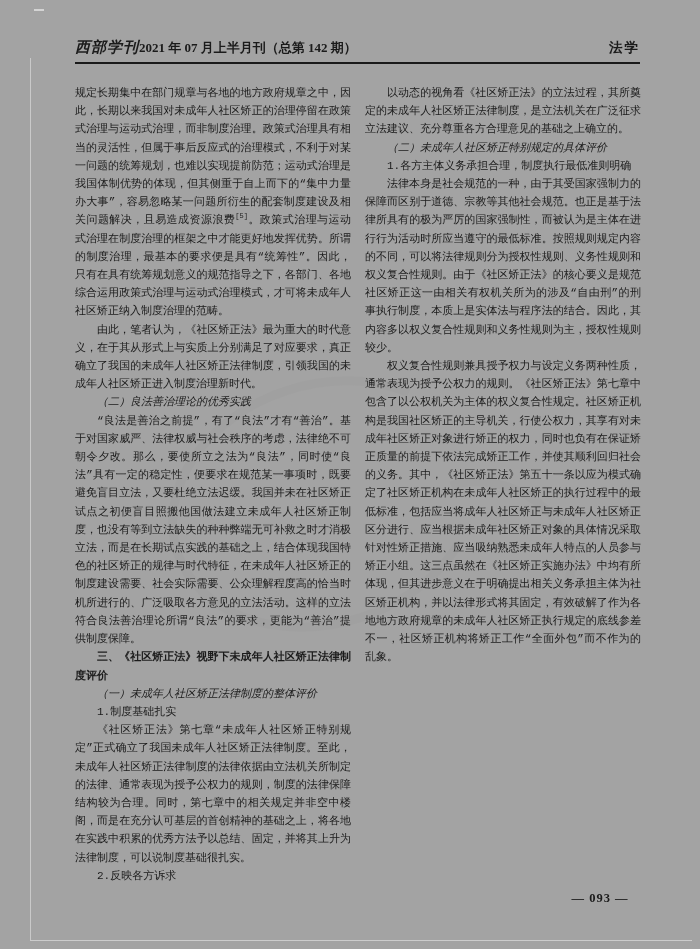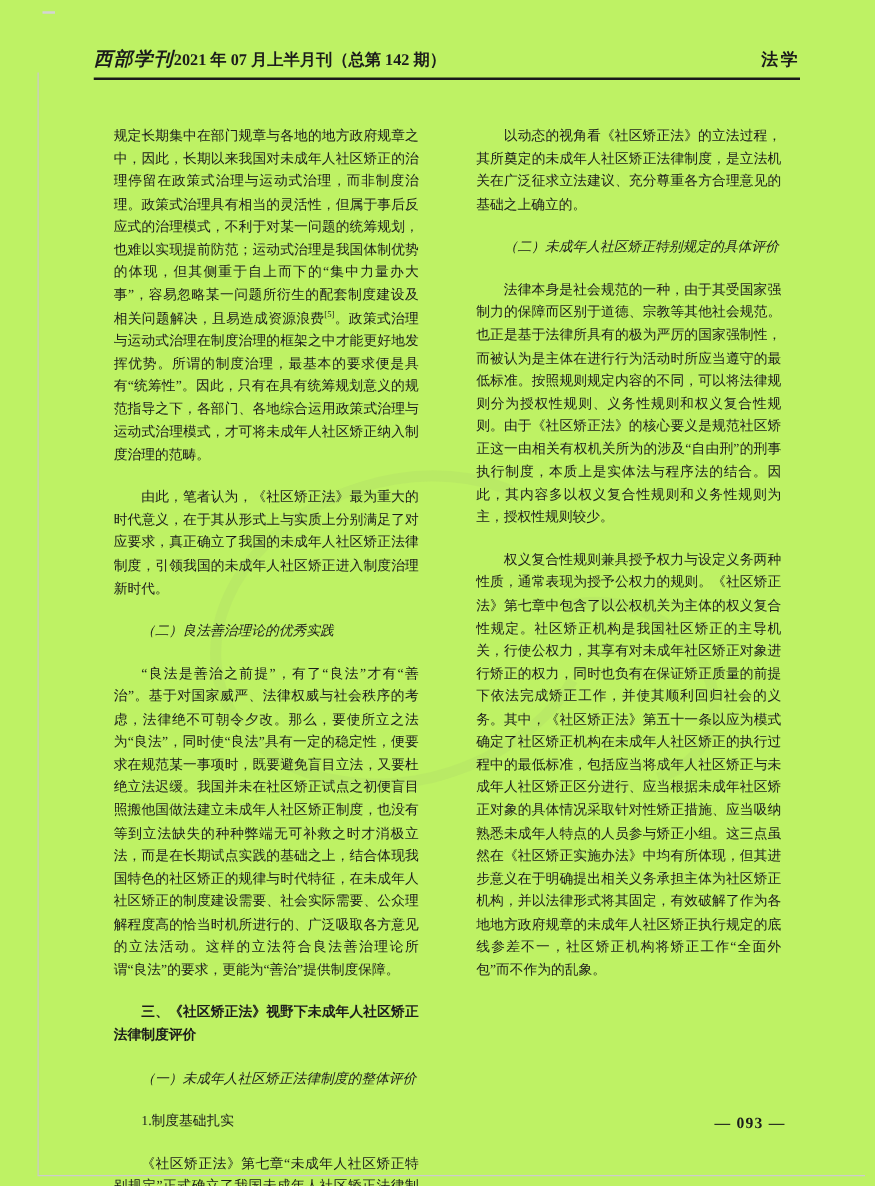--- a/index.html
+++ b/index.html
@@ -1,18 +1,18 @@
 <!DOCTYPE html>
 <html><head>
 <meta charset="utf-8">
 <style>
   html,body { margin:0; padding:0; background:#ffffff; }
   .page {
     position:relative; width:700px; height:949px; overflow:hidden;
-    background:#bef264; color:#1b1b1b;
+    background:#a3a3a3; color:#1b1b1b;
     font-family:"Liberation Serif","DejaVu Serif",serif;
   }
   
   .edge-left   { position:absolute; left:30px; top:58px; width:1px; height:882px; background:#c9c9c9; }
   .edge-bottom { position:absolute; left:30px; top:940px; width:662px; height:1px; background:#cccccc; }
   .edge-nick   { position:absolute; left:34px; top:9px; width:10px; height:2px; background:#d4d4d4; }
   
   .wm { position:absolute; border:9px solid rgba(120,120,120,0.06); border-radius:50%; pointer-events:none; }
   .wm1 { left:165px; top:380px; width:300px; height:230px; transform:rotate(-18deg); border-right-color:transparent; }
   .wm2 { left:400px; top:480px; width:160px; height:130px; transform:rotate(24deg); border-left-color:transparent; border-bottom-color:transparent; }
@@ -22,22 +22,22 @@
     display:flex; justify-content:space-between; align-items:baseline;
     border-bottom:2px solid #1a1a1a; padding-bottom:5px;
   }
   .journal-name { font-weight:bold; font-style:italic; font-size:15px; letter-spacing:1px; }
   .issue-info   { font-weight:bold; font-size:13px; }
   .section-label{ font-weight:bold; font-size:13.5px; letter-spacing:2px; }
 
   .columns { position:absolute; left:75px; top:84px; width:566px; display:flex; gap:14px; }
   .col { width:276px; }
 
-  .blk { margin:16px; font-size:11px; line-height:18.2px; text-align:justify; text-indent:2em;
-         word-break:break-all; }
+  .blk { margin:0; font-size:11px; line-height:18.2px; text-align:justify; text-indent:2em;
+         word-break:break-all;font-family:Liberation Mono, monospace; }
   .p-first { text-indent:0; }
   .h-bold   { font-weight:bold; }
   .h-italic { font-style:italic; }
   sup { font-size:7px; line-height:0; }
 
   .page-number { position:absolute; left:500px; top:891px; width:200px;
                  text-align:center; font-weight:bold; font-size:12.5px; letter-spacing:1px; }
 </style>
 </head>
 <body>
@@ -65,20 +65,21 @@
         <p class="blk p">“良法是善治之前提”，有了“良法”才有“善治”。基于对国家威严、法律权威与社会秩序的考虑，法律绝不可朝令夕改。那么，要使所立之法为“良法”，同时使“良法”具有一定的稳定性，便要求在规范某一事项时，既要避免盲目立法，又要杜绝立法迟缓。我国并未在社区矫正试点之初便盲目照搬他国做法建立未成年人社区矫正制度，也没有等到立法缺失的种种弊端无可补救之时才消极立法，而是在长期试点实践的基础之上，结合体现我国特色的社区矫正的规律与时代特征，在未成年人社区矫正的制度建设需要、社会实际需要、公众理解程度高的恰当时机所进行的、广泛吸取各方意见的立法活动。这样的立法符合良法善治理论所谓“良法”的要求，更能为“善治”提供制度保障。</p>
         <p class="blk h-bold">三、《社区矫正法》视野下未成年人社区矫正法律制度评价</p>
         <p class="blk h-italic">（一）未成年人社区矫正法律制度的整体评价</p>
         <p class="blk p">1.制度基础扎实</p>
         <p class="blk p">《社区矫正法》第七章“未成年人社区矫正特别规定”正式确立了我国未成年人社区矫正法律制度。至此，未成年人社区矫正法律制度的法律依据由立法机关所制定的法律、通常表现为授予公权力的规则，制度的法律保障结构较为合理。同时，第七章中的相关规定并非空中楼阁，而是在充分认可基层的首创精神的基础之上，将各地在实践中积累的优秀方法予以总结、固定，并将其上升为法律制度，可以说制度基础很扎实。</p>
         <p class="blk p">2.反映各方诉求</p>
       </div>
     <div class="col" id="col-right">
         <p class="blk p">以动态的视角看《社区矫正法》的立法过程，其所奠定的未成年人社区矫正法律制度，是立法机关在广泛征求立法建议、充分尊重各方合理意见的基础之上确立的。</p>
         <p class="blk h-italic">（二）未成年人社区矫正特别规定的具体评价</p>
+        <p class="blk p">1.各方主体义务承担合理，制度执行最低准则明确</p>
         <p class="blk p">法律本身是社会规范的一种，由于其受国家强制力的保障而区别于道德、宗教等其他社会规范。也正是基于法律所具有的极为严厉的国家强制性，而被认为是主体在进行行为活动时所应当遵守的最低标准。按照规则规定内容的不同，可以将法律规则分为授权性规则、义务性规则和权义复合性规则。由于《社区矫正法》的核心要义是规范社区矫正这一由相关有权机关所为的涉及“自由刑”的刑事执行制度，本质上是实体法与程序法的结合。因此，其内容多以权义复合性规则和义务性规则为主，授权性规则较少。</p>
         <p class="blk p">权义复合性规则兼具授予权力与设定义务两种性质，通常表现为授予公权力的规则。《社区矫正法》第七章中包含了以公权机关为主体的权义复合性规定。社区矫正机构是我国社区矫正的主导机关，行使公权力，其享有对未成年社区矫正对象进行矫正的权力，同时也负有在保证矫正质量的前提下依法完成矫正工作，并使其顺利回归社会的义务。其中，《社区矫正法》第五十一条以应为模式确定了社区矫正机构在未成年人社区矫正的执行过程中的最低标准，包括应当将成年人社区矫正与未成年人社区矫正区分进行、应当根据未成年社区矫正对象的具体情况采取针对性矫正措施、应当吸纳熟悉未成年人特点的人员参与矫正小组。这三点虽然在《社区矫正实施办法》中均有所体现，但其进步意义在于明确提出相关义务承担主体为社区矫正机构，并以法律形式将其固定，有效破解了作为各地地方政府规章的未成年人社区矫正执行规定的底线参差不一，社区矫正机构将矫正工作“全面外包”而不作为的乱象。</p>
       </div>
   </div>
 
   <div class="page-number">— 093 —</div>
 
 </div>
 
 </body></html>

